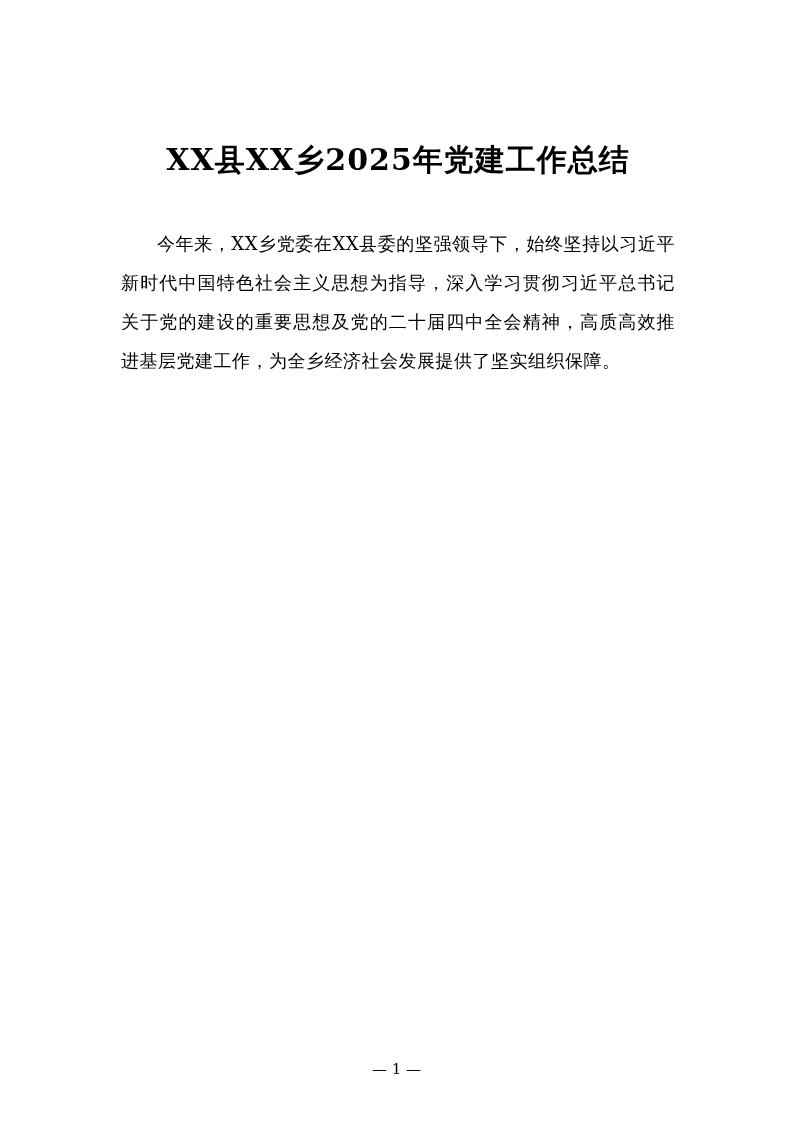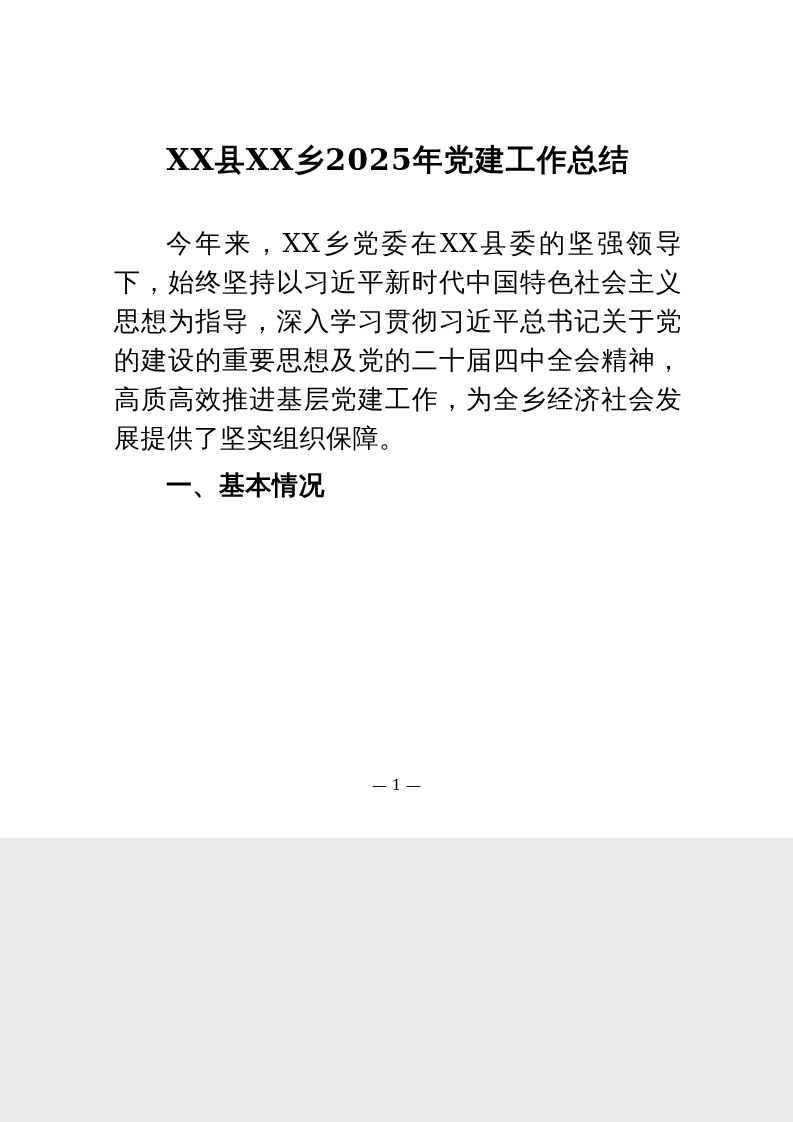--- a/index.html
+++ b/index.html
@@ -3,21 +3,21 @@
 <meta charset="utf-8">
 <style>
   html, body {
     margin: 0;
     padding: 0;
     background: #e8e8e8;
   }
   .page {
     position: relative;
     width: 793px;
-    height: 838px;
+    height: 1122px;
     margin: 0 auto;
     background: #ffffff;
     overflow: hidden;
     font-family: "DejaVu Serif", "Liberation Serif", serif;
     color: #000000;
   }
   .content {
     position: absolute;
     left: 106px;
     top: 140px;
@@ -26,22 +26,22 @@
   .doc-title {
     margin: 0 0 44px 0;
     font-size: 30px;
     line-height: 40px;
     font-weight: bold;
     text-align: center;
     letter-spacing: 1px;
     font-family: "DejaVu Serif", "Liberation Serif", serif;
   }
   .para {
-    margin: 8px;
-    font-size: 26px;
+    margin: 15px;
+    font-size: 18px;
     line-height: 39px;
     text-align: justify;
     text-indent: 2em;
     letter-spacing: 0.5px;
     word-break: break-all;
   }
   .para.section-heading {
     font-weight: bold;
   }
   .page-footer {
@@ -55,16 +55,15 @@
     font-family: "DejaVu Serif", "Liberation Serif", serif;
   }
 </style>
 </head>
 <body>
 
 <div class="page">
   <div class="content">
     <h1 class="doc-title">XX县XX乡2025年党建工作总结</h1>
     <p class="para">今年来，XX乡党委在XX县委的坚强领导下，始终坚持以习近平新时代中国特色社会主义思想为指导，深入学习贯彻习近平总书记关于党的建设的重要思想及党的二十届四中全会精神，高质高效推进基层党建工作，为全乡经济社会发展提供了坚实组织保障。</p>
-    <p class="para section-heading">一、基本情况</p>
   </div>
   <div class="page-footer">— 1 —</div>
 </div>
 
 </body></html>

